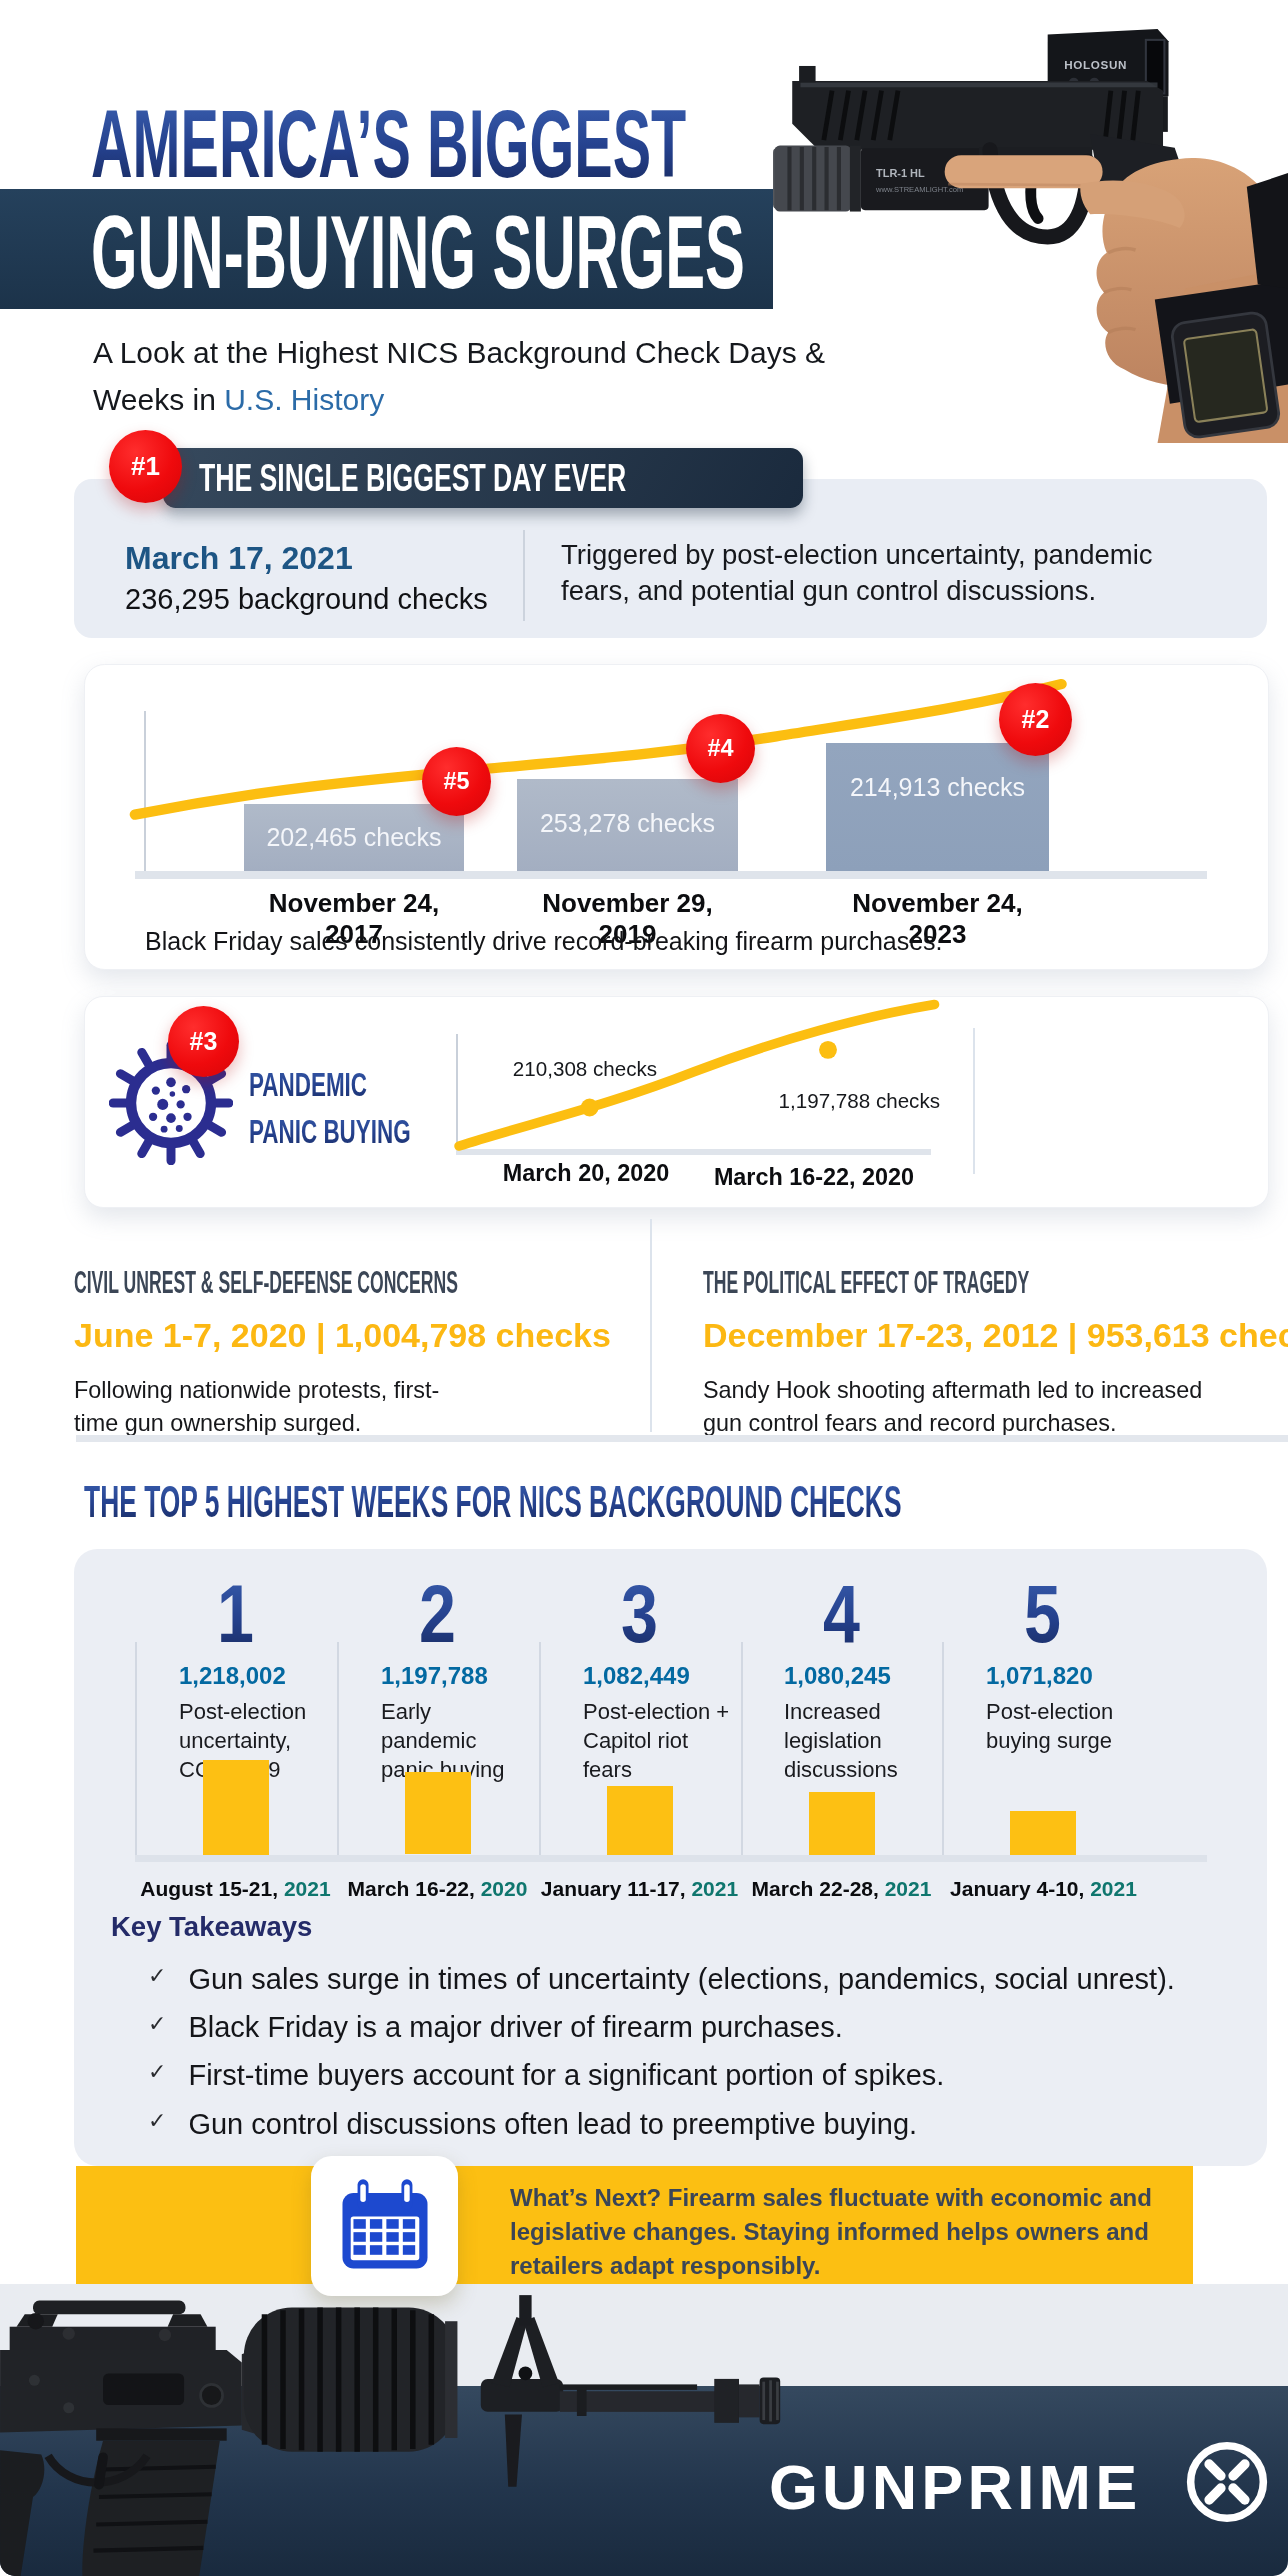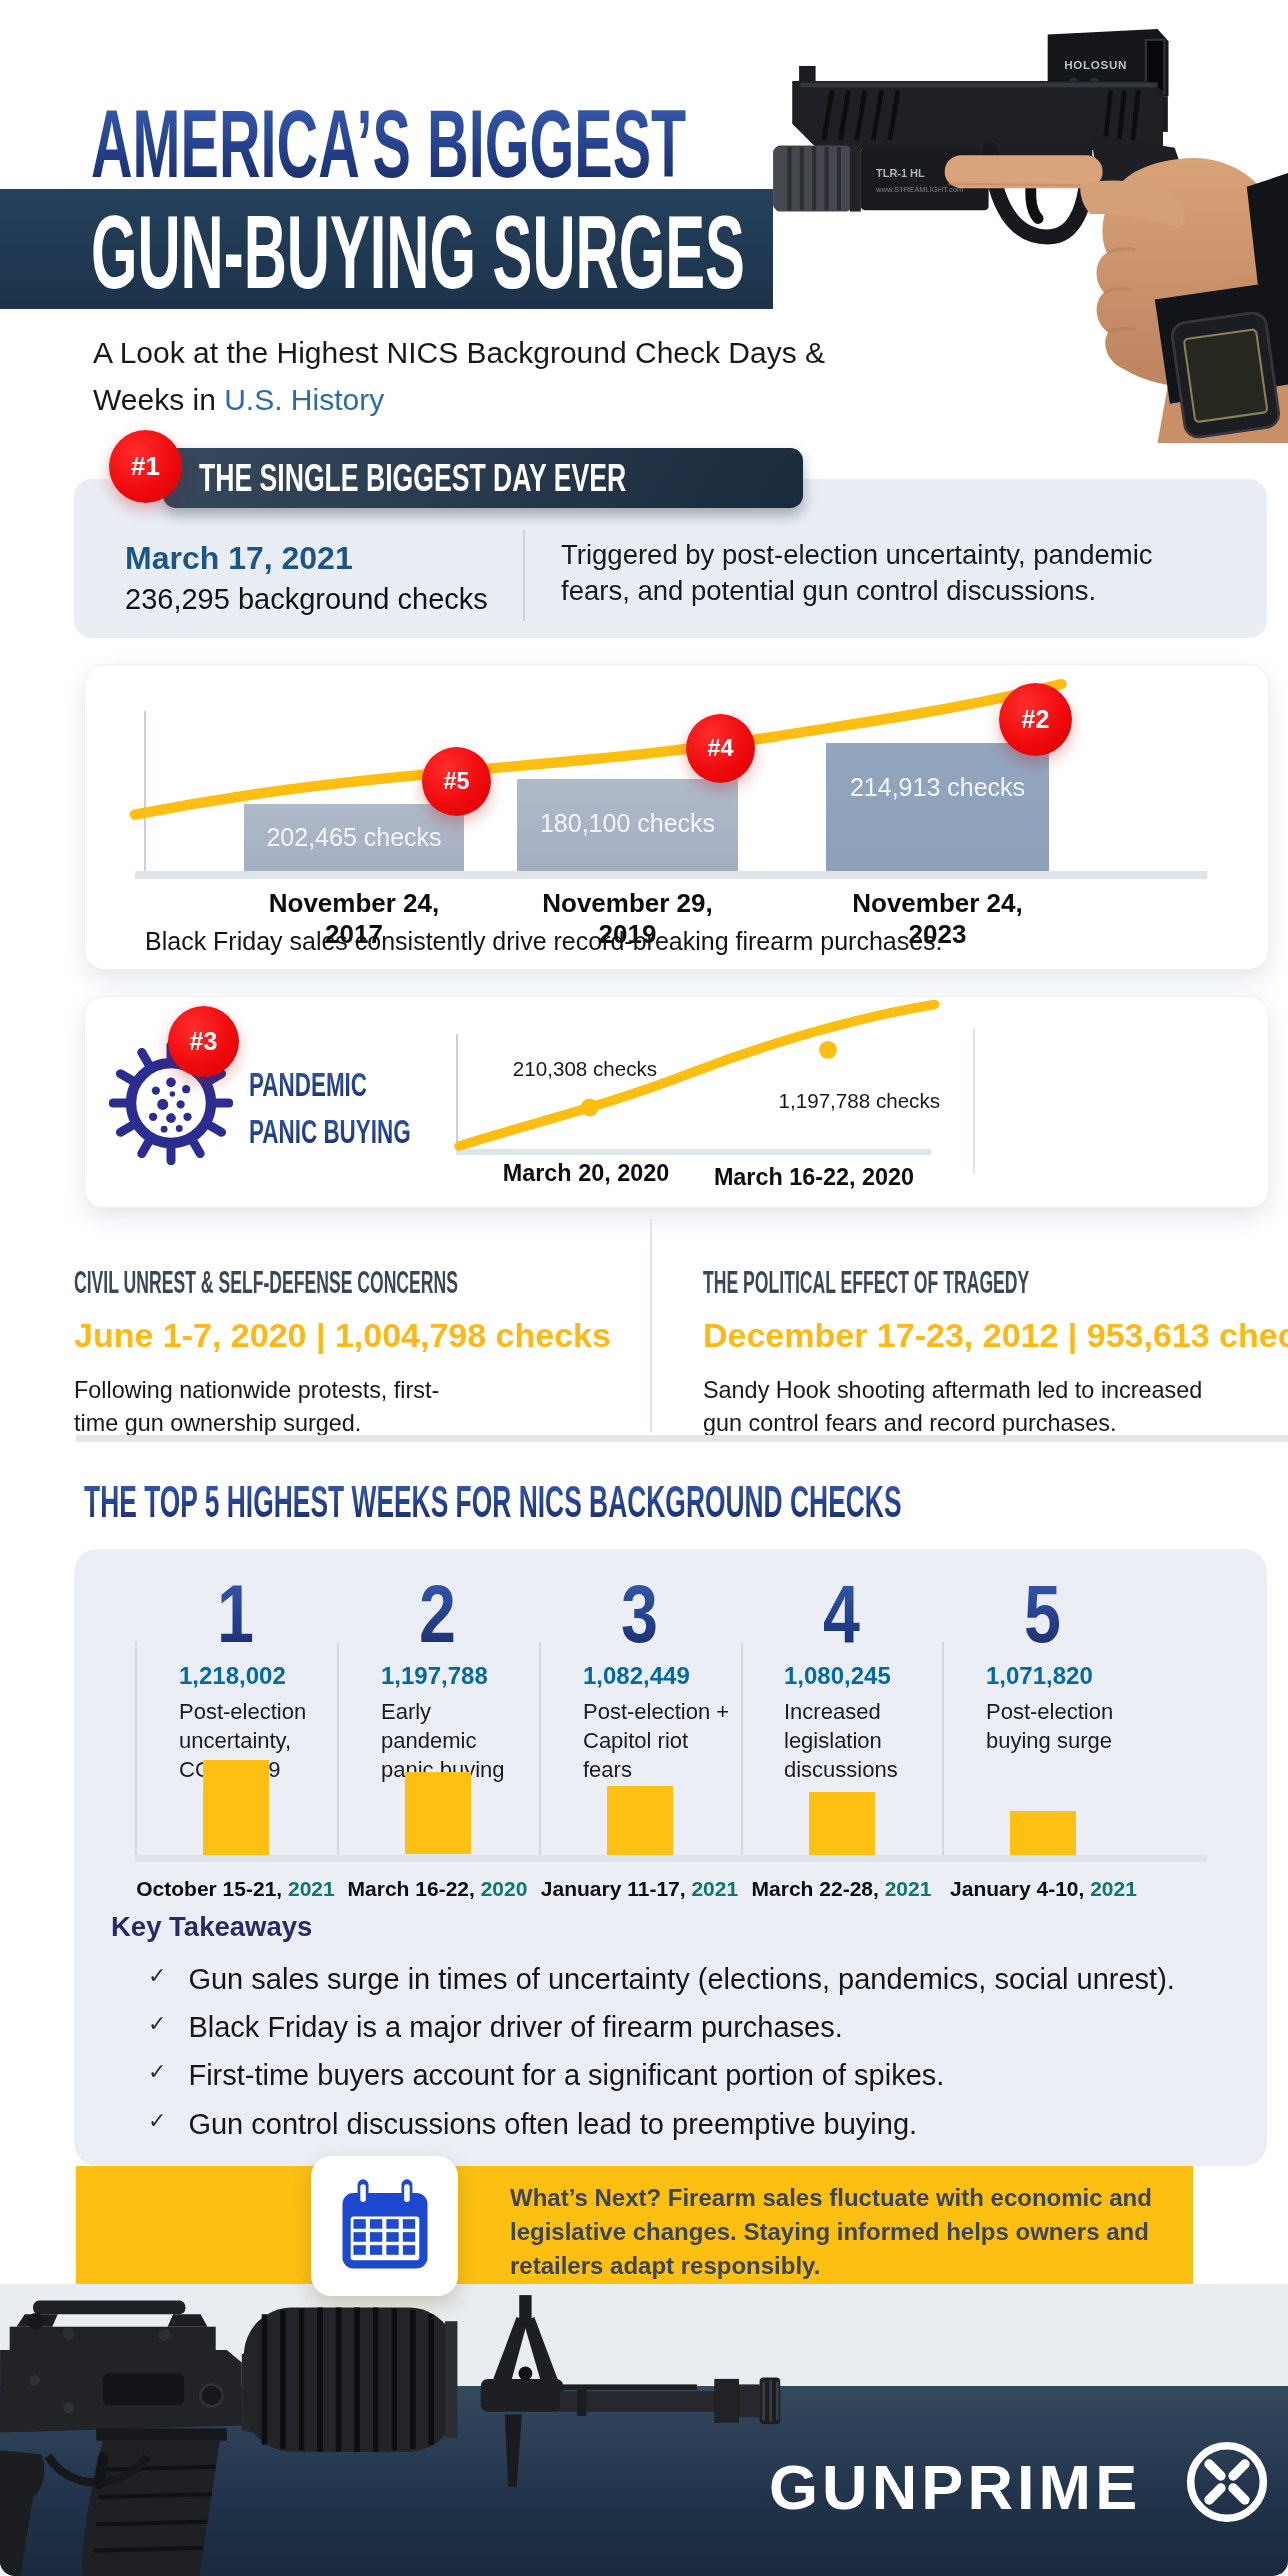--- a/index.html
+++ b/index.html
@@ -125,21 +125,21 @@
   <div class="vdiv" style="left:523px;top:530px;height:91px;"></div>
   <div class="abs" style="left:561px;top:537px;width:659px;font-size:27.5px;line-height:1.32;color:#16181c;">Triggered by post-election uncertainty, pandemic fears, and potential gun control discussions.</div>
 
   <div class="card-white" style="left:84px;top:664px;width:1183px;height:304px;"></div>
   <div class="abs" style="left:144px;top:711px;width:2.1px;height:160px;background:#c9d0da;"></div>
 
   <div class="bf-bar" style="left:244px;top:804px;width:220px;height:67px;">
     <div class="bar-label" style="top:19px;">202,465 checks</div>
   </div>
   <div class="bf-bar" style="left:517px;top:779px;width:221px;height:92px;">
-    <div class="bar-label" style="top:30px;">180,100 checks</div>
+    <div class="bar-label" style="top:30px;">253,278 checks</div>
   </div>
   <div class="bf-bar" style="left:826px;top:743px;width:223px;height:128px;background:linear-gradient(180deg,#93a5be,#8da0ba);">
     <div class="bar-label" style="top:30px;">214,913 checks</div>
   </div>
 
   <svg class="abs" style="left:84px;top:664px;" width="1183" height="304" viewBox="0 0 1722 442">
     <path d="M74,219 C258,183 398,169 578,153 C756,137 858,129 1008,105 C1158,81 1278,65 1423,29" stroke="#fcbe11" stroke-width="15" fill="none" stroke-linecap="round"></path>
   </svg>
   <div class="abs" style="left:135px;top:871px;width:1072px;height:7.6px;background:#dfe4eb;"></div>
 
@@ -256,21 +256,21 @@
   <div class="abs t5-col-val" style="left:986px;top:1662px;">1,071,820</div>
   <div class="abs t5-desc" style="left:986px;top:1697px;width:148px;">Post-election buying surge</div>
 
   <div class="t5-bar" style="left:203px;top:1760px;width:66px;height:95px;"></div>
   <div class="t5-bar" style="left:405px;top:1772px;width:66px;height:82px;"></div>
   <div class="t5-bar" style="left:607px;top:1786px;width:66px;height:69px;"></div>
   <div class="t5-bar" style="left:809px;top:1792px;width:66px;height:63px;"></div>
   <div class="t5-bar" style="left:1010px;top:1811px;width:66px;height:44px;"></div>
   <div class="abs" style="left:135px;top:1855px;width:1072px;height:6.9px;background:#dde2ea;"></div>
 
-  <div class="t5-date" style="left:121px;top:1877px;width:229px;"><span>October 15-21, </span><span class="t5-year">2021</span></div>
+  <div class="t5-date" style="left:121px;top:1877px;width:229px;"><span>August 15-21, </span><span class="t5-year">2021</span></div>
   <div class="t5-date" style="left:323px;top:1877px;width:229px;"><span>March 16-22, </span><span class="t5-year">2020</span></div>
   <div class="t5-date" style="left:525px;top:1877px;width:229px;"><span>January 11-17, </span><span class="t5-year">2021</span></div>
   <div class="t5-date" style="left:727px;top:1877px;width:229px;"><span>March 22-28, </span><span class="t5-year">2021</span></div>
   <div class="t5-date" style="left:929px;top:1877px;width:229px;"><span>January 4-10, </span><span class="t5-year">2021</span></div>
 
   <div class="abs" style="left:111px;top:1911px;font-size:27.5px;font-weight:700;color:#242b68;">Key Takeaways</div>
   <div class="tk-row" style="left:148px;top:1963px;width:1030px;">
     <span class="tk-check">✓</span>
     <span class="tk-text">Gun sales surge in times of uncertainty (elections, pandemics, social unrest).</span>
   </div>

